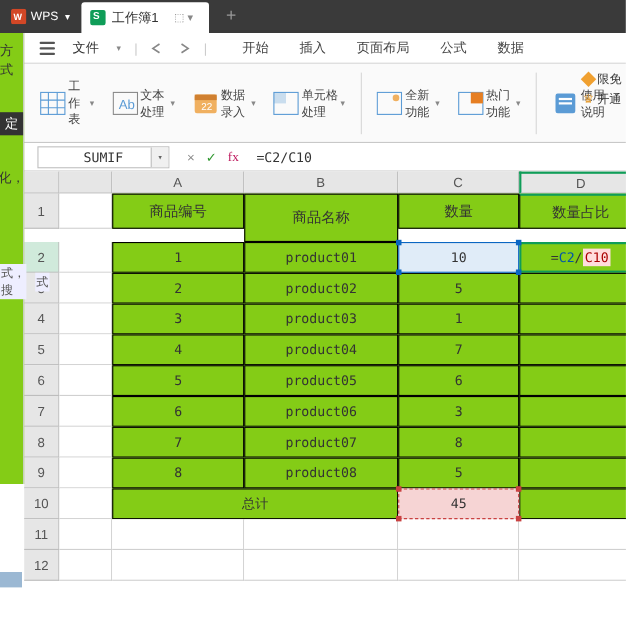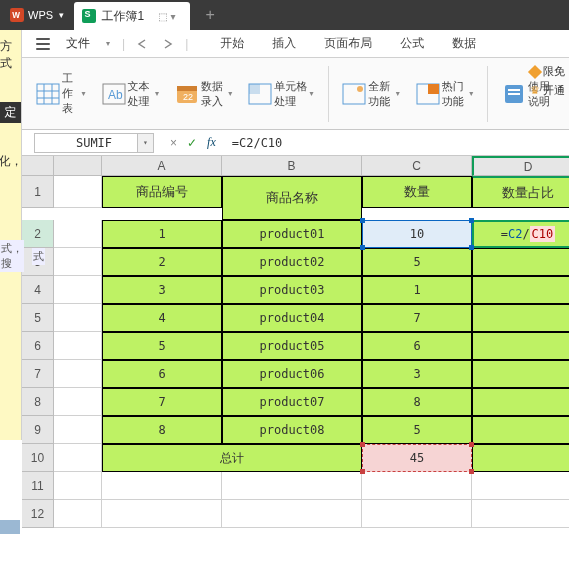--- a/index.html
+++ b/index.html
@@ -25,54 +25,54 @@
   .tool-group { display:flex; flex-direction:row; align-items:center; gap:2px; padding: 0 6px; height:100%; justify-content:center;}
   .tool-icon { width: 28px; height: 26px; display:flex; align-items:center; justify-content:center; }
   .tool-label { font-size: 11px; color:#444; display:flex; align-items:center; gap:2px;}
   .tool-label .dd { font-size:8px; color:#888; }
   .vsep { width:1px; height:56px; background:#d8d8d8; margin: 0 4px;}
   
   .formula-bar { height: 26px; border-bottom: 1px solid #c8c8c8; display:flex; align-items:center; background:#fff;}
   .name-box { width: 120px; border: 1px solid #c0c0c0; height: 20px; margin: 0 6px 0 34px; display:flex; align-items:center; justify-content:center; font-family: monospace; font-size:12px; position:relative;}
   .name-box .dd-btn { position:absolute; right:0; top:0; width:16px; height:100%; border-left:1px solid #c0c0c0; display:flex; align-items:center; justify-content:center; font-size:8px; color:#666; background:#f0f0f0;}
   .fn-btns { display:flex; gap:10px; padding: 0 10px; color:#888; font-size:12px; align-items:center;}
-  .fn-btns .fx { font-style: italic; font-family: serif; color:#0c4a6e;}
+  .fn-btns .fx { font-family: serif; color:#be185d;}
   .formula-input { flex:1; padding: 0 6px; font-family: monospace; font-size:12px; height:20px; display:flex; align-items:center;}
   
   .sheet { position: relative; background:#fff; }
   .grid { display: grid; grid-template-columns: 32px 48px 120px 140px 110px 112px; }
   .hdr, .rowhdr { background: #e6e6e6; border: 1px solid #bdbdbd; border-top:none; border-left:none; display:flex; align-items:center; justify-content:center; font-size:12px; color:#555; height:20px;}
   .corner { background:#e6e6e6; border:1px solid #bdbdbd; border-top:none; border-left:none; height:20px;}
   .gutter { background:#e6e6e6; border:1px solid #bdbdbd; border-top:none; border-left:none; height:20px;}
   .colD-hdr { border: 2px solid #0f9d58; border-bottom: 1px solid #bdbdbd; background:#e6e6e6;}
   .rowhdr.sel { background: #d0eadb; }
   
   
-  .tblcell { border: 1px solid #000; height:28px; display:flex; align-items:center; justify-content:center; font-size:12px; background:#bef264; font-family: "SimSun", monospace;}
+  .tblcell { border: 1px solid #000; height:28px; display:flex; align-items:center; justify-content:center; font-size:12px; background:#84cc16; font-family: "SimSun", monospace;}
   .tblhead { font-family: "Microsoft YaHei"; font-size:13px;}
   .sel-c2 { background: #e0ecf8; border: 1px solid #0a66c2 !important; position:relative;}
   .sel-c2::before, .sel-c2::after, .corner-dot { content:""; position:absolute; width:5px; height:5px; background:#0a66c2;}
   .sel-c2::before { left:-3px; top:-3px;}
   .sel-c2::after { right:-3px; top:-3px;}
   .sel-c2 .bl { position:absolute; width:5px; height:5px; background:#0a66c2; left:-3px; bottom:-3px;}
   .sel-c2 .br { position:absolute; width:5px; height:5px; background:#0a66c2; right:-3px; bottom:-3px;}
   .sel-d2 { border: 2px solid #0f9d58 !important; font-family: monospace; font-size:12px; justify-content:center;}
   .sel-d2 .ref-c2 { color:#0055aa;}
   .sel-d2 .ref-c10 { color:#aa0000; background:#fdd; border:1px solid transparent; padding:0 1px;}
   .sel-c10 { background:#f6d4d4; border: 1px dashed #c94141 !important; position:relative;}
   .sel-c10::before, .sel-c10::after { content:""; position:absolute; width:5px; height:5px; background:#c94141;}
   .sel-c10::before { left:-3px; top:-3px;}
   .sel-c10::after { right:-3px; top:-3px;}
   .sel-c10 .bl { position:absolute; width:5px; height:5px; background:#c94141; left:-3px; bottom:-3px;}
   .sel-c10 .br { position:absolute; width:5px; height:5px; background:#c94141; right:-3px; bottom:-3px;}
   .empty { border-right:1px solid #d0d0d0; border-bottom:1px solid #d0d0d0; height:28px; background:#fff;}
   .row-h { height: 28px; }
   .col-green-top { border-top: 2px solid #0f9d58;}
   
-  .left-panel { position:absolute; left:0; top:30px; width:22px; background:#fef9c3; height: 410px; z-index:5; border-right:1px solid #d0d0d0; display:flex; flex-direction:column; align-items:center; font-size:12px; padding-top:8px; gap:30px; color:#333;}
+  .left-panel { position:absolute; left:0; top:30px; width:22px; background:#84cc16; height: 410px; z-index:5; border-right:1px solid #d0d0d0; display:flex; flex-direction:column; align-items:center; font-size:12px; padding-top:8px; gap:30px; color:#333;}
   .left-panel .dark { background:#333; color:#fff; width:100%; text-align:center; padding:2px 0;}
   .badge { display:flex; align-items:center; gap:3px;}
   .diamond { width:10px; height:10px; background:#f0a030; transform:rotate(45deg);}
   .crown { color:#e6a23c;}
   
   svg { display:block; }
 </style>
 </head>
 <body>
 

